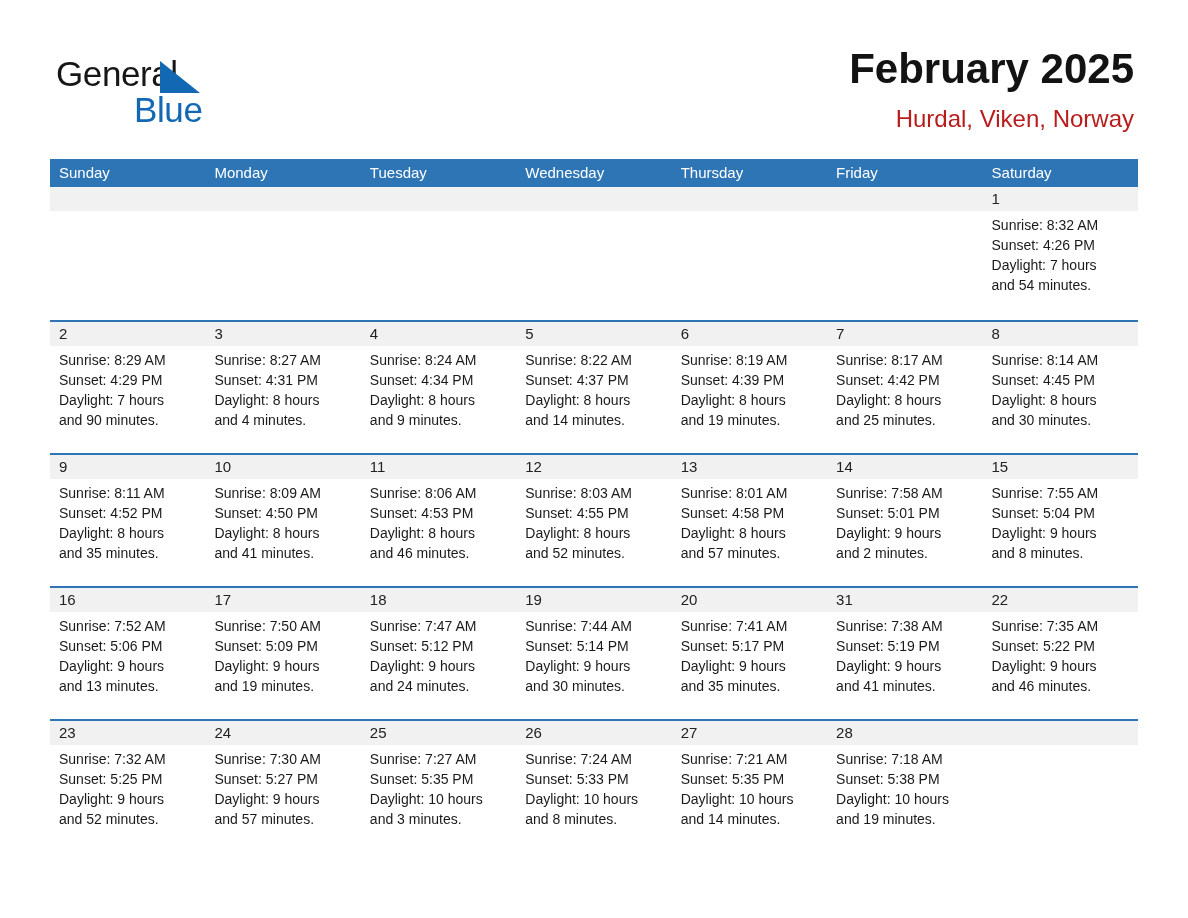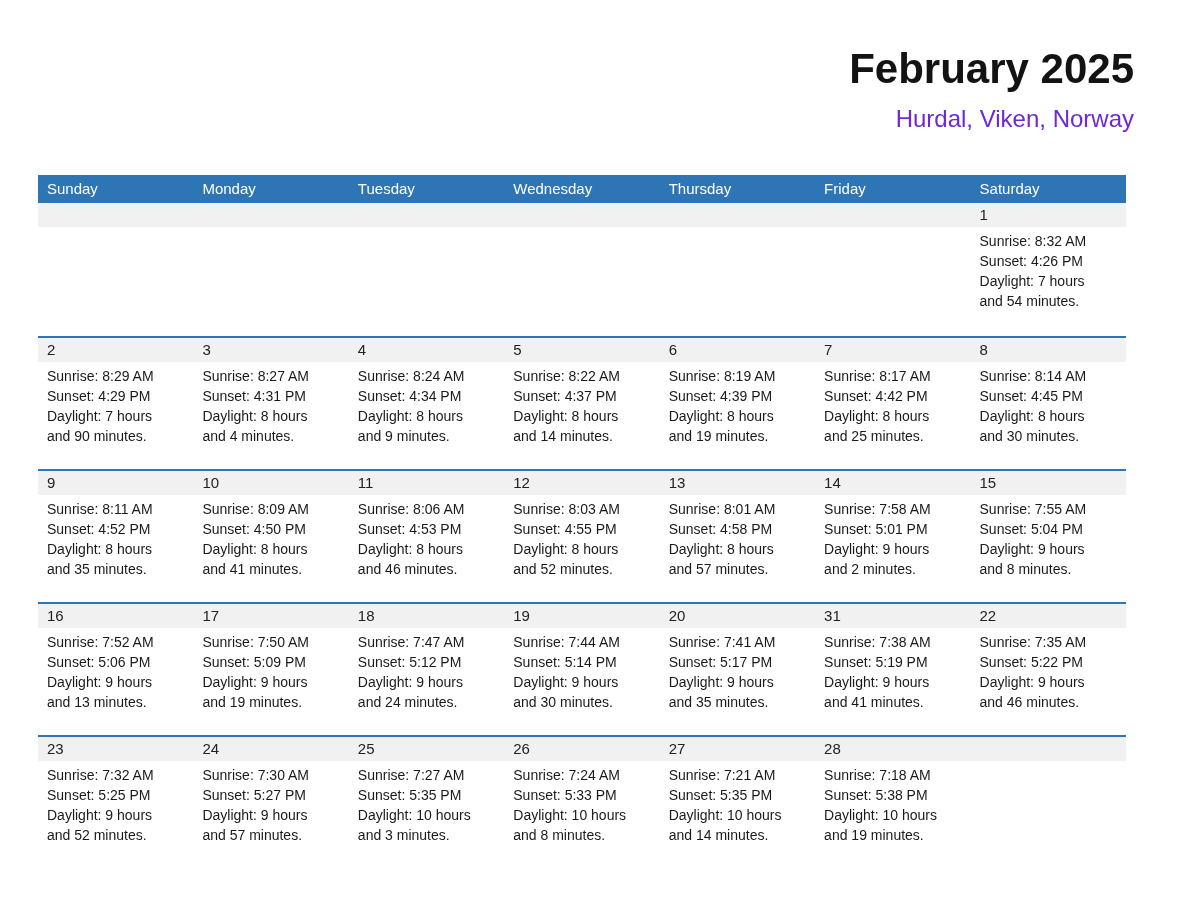--- a/index.html
+++ b/index.html
@@ -77,31 +77,30 @@
     line-height: 54px;
     font-weight: 700;
     color: #131313;
     white-space: nowrap;
   }
   .cal-subtitle {
     margin-top: 8px;
     font-size: 24px;
     line-height: 30px;
     font-weight: 400;
-    color: #6d28d9;
+    color: #b91c1c;
     white-space: nowrap;
   }
 
   
   .calendar {
     position: absolute;
-    left: 38px;
+    left: 50px;
     top: 159px;
     width: 1088px;
-    margin-top: 16px;
   }
   .cal-head {
     display: flex;
     background: #2e75b6;
     height: 28px;
   }
   .cal-head .dow {
     flex: 1 1 0;
     min-width: 0;
     color: #ffffff;
@@ -155,20 +154,25 @@
     background: #f1f1f1;
   }
 </style>
 </head>
 <body>
 
 <div class="page">
 
   <div class="header">
 
+    <div class="brand">
+      <span class="brand-general">General</span>
+      <span class="brand-triangle"></span>
+      <span class="brand-blue">Blue</span>
+    </div>
 
     <div class="title-block">
       <div class="cal-title">February 2025</div>
       <div class="cal-subtitle">Hurdal, Viken, Norway</div>
     </div>
 
   </div>
 
   <div class="calendar">
     <div class="cal-head" id="cal-head">

